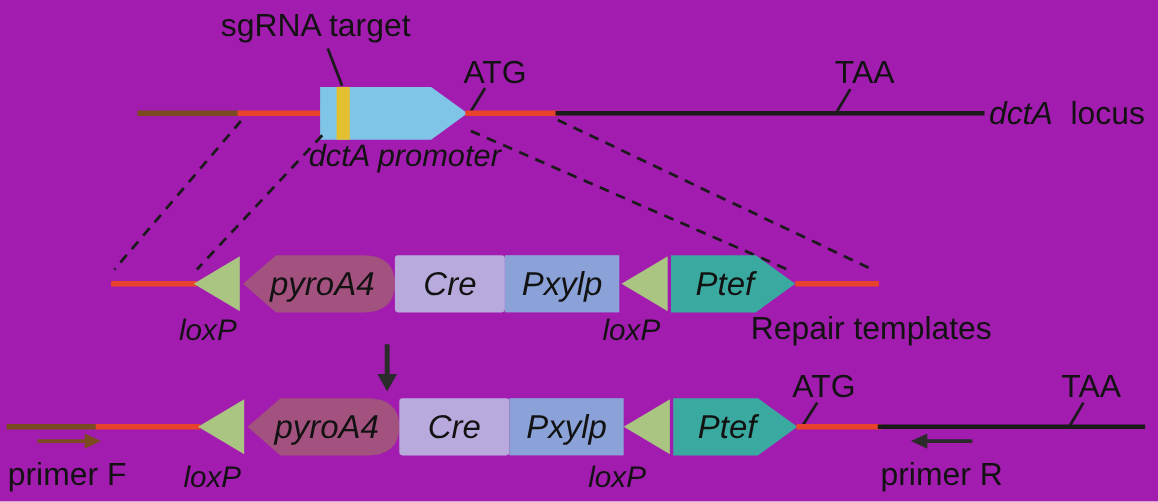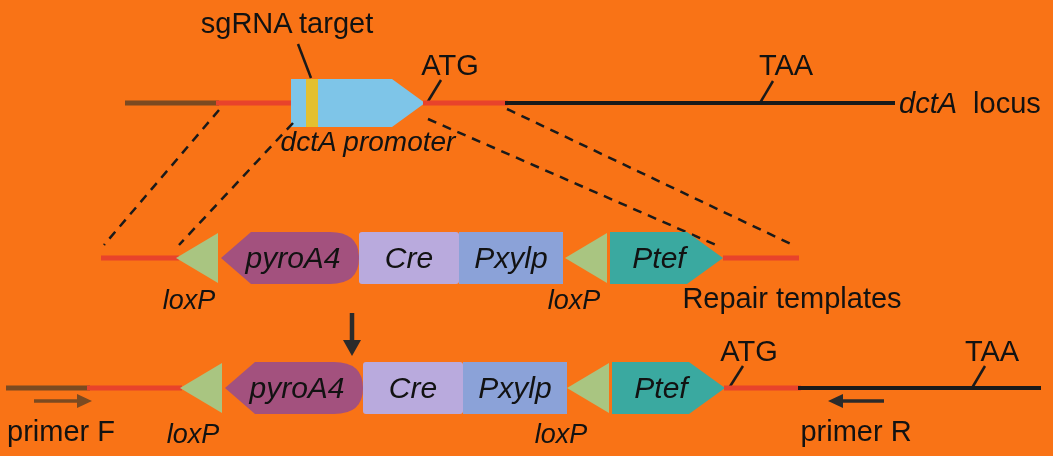--- a/index.html
+++ b/index.html
@@ -1,16 +1,16 @@
 <!DOCTYPE html>
 <html><head>
 <meta charset="utf-8">
 <style>
   html,body{margin:0;padding:0;background:#ffffff;}
-  .stage{width:1053px;height:456px;position:relative;background:#f97316;overflow:hidden;}
+  .stage{width:1053px;height:456px;position:relative;background:#a21caf;overflow:hidden;}
   svg text{font-family:"Liberation Sans","DejaVu Sans",sans-serif;fill:#121212;}
   .fs-label{font-size:29px;}
   .fs-gene{font-size:30px;font-style:italic;}
   .fs-loxp{font-size:27px;font-style:italic;}
   .fs-promoter{font-size:28px;font-style:italic;}
   .it{font-style:italic;}
   .dash{stroke:#1a1a1a;stroke-width:2.5;stroke-dasharray:9 7;fill:none;}
   .tick{stroke:#1a1a1a;stroke-width:2.5;}
 </style>
 </head>

